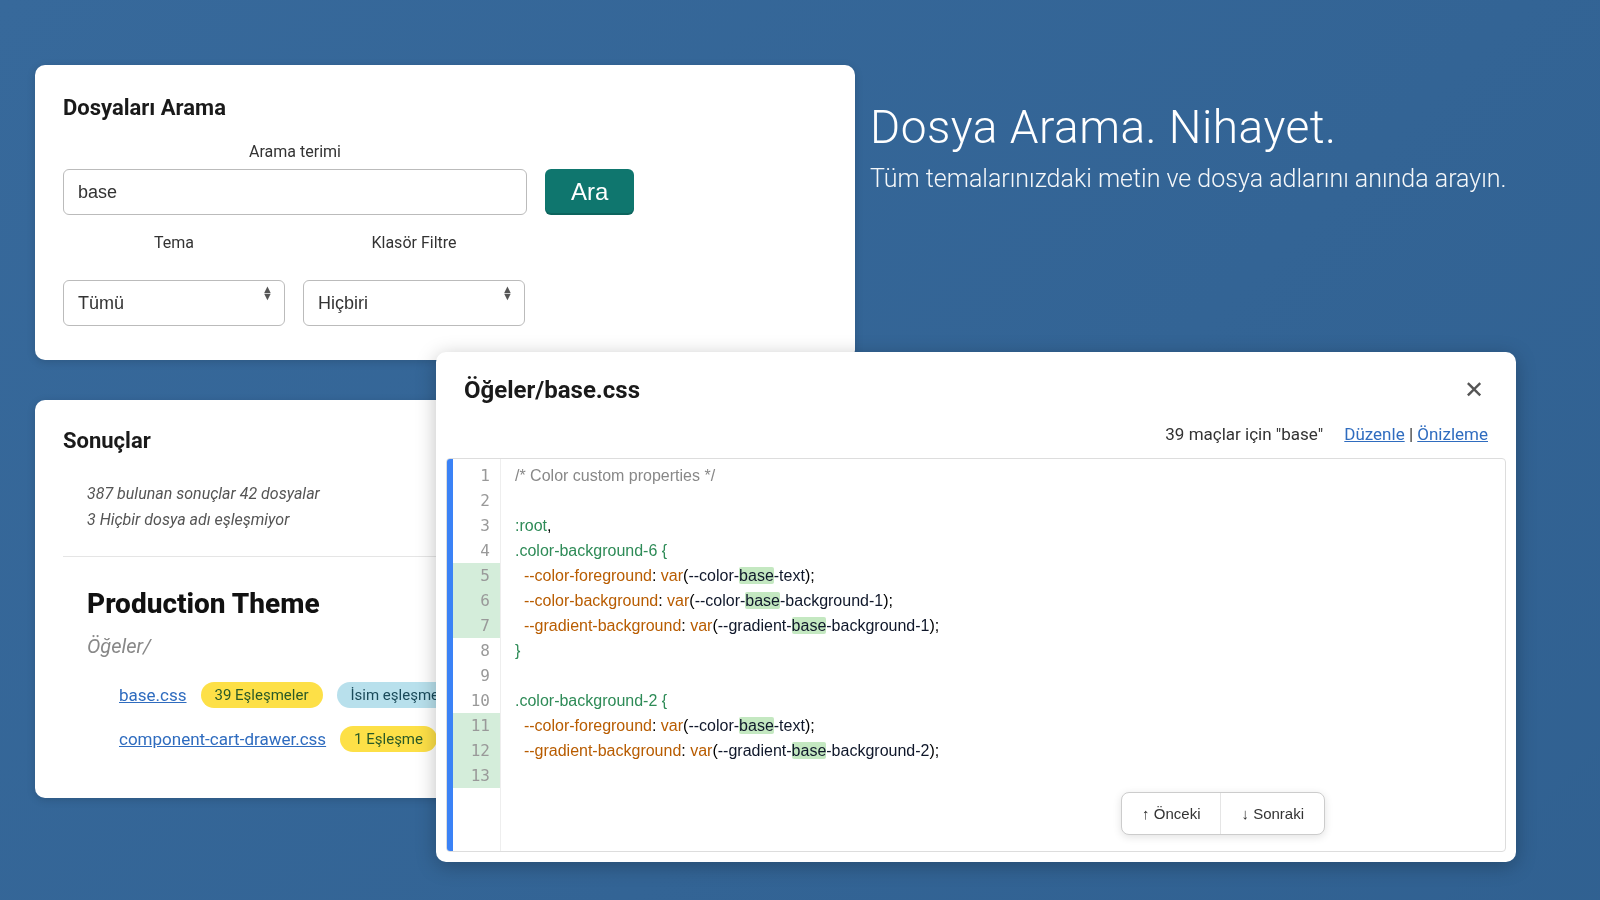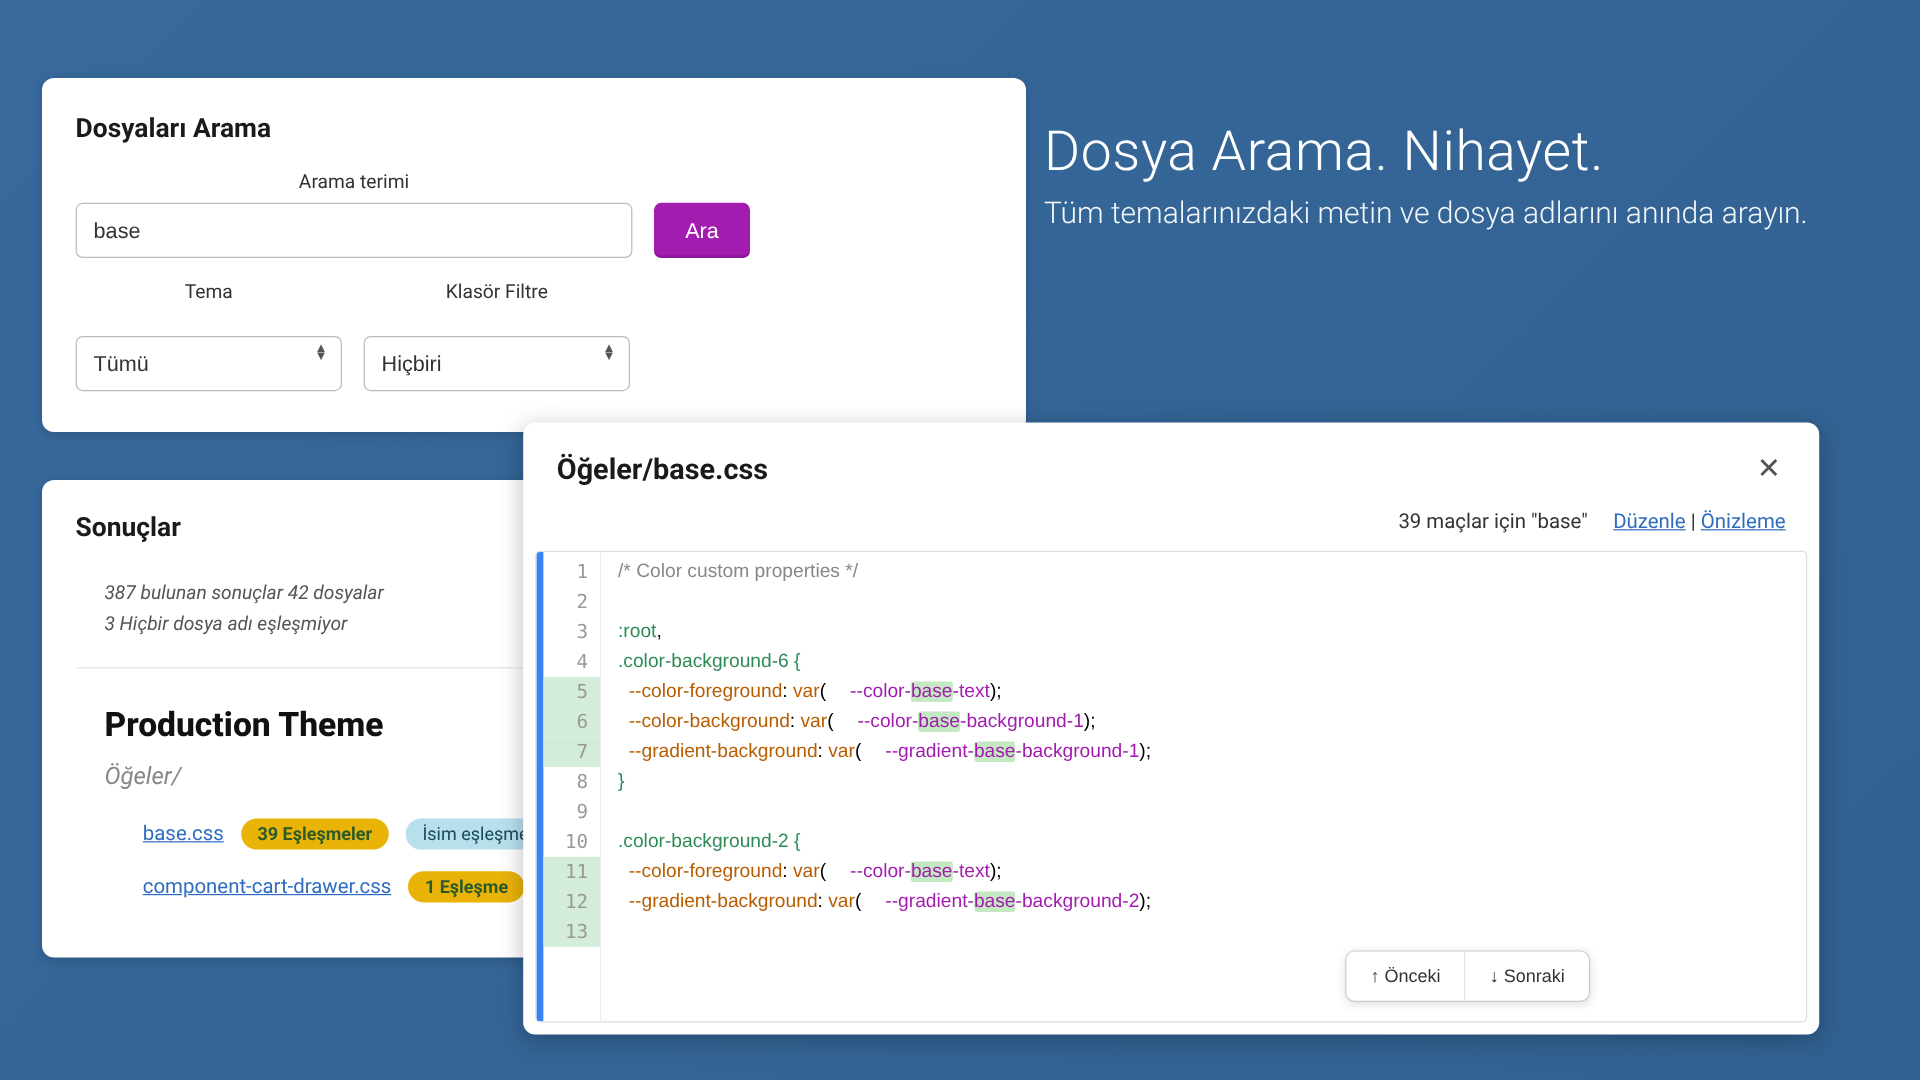--- a/index.html
+++ b/index.html
@@ -6,52 +6,52 @@
 body { font-family: -apple-system, BlinkMacSystemFont, "Segoe UI", Roboto, sans-serif; background: #336699; background-image: linear-gradient(135deg, rgba(255,255,255,0.02) 0%, rgba(0,0,0,0.05) 100%); width: 1600px; height: 900px; overflow: hidden; position: relative; }
 .hero { position: absolute; left: 870px; top: 100px; color: #fff; }
 .hero h1 { font-size: 46px; font-weight: 300; letter-spacing: 0.5px; margin-bottom: 8px; }
 .hero p { font-size: 25px; font-weight: 300; line-height: 1.35; opacity: 0.95; }
 .search-card { position: absolute; left: 35px; top: 65px; width: 820px; background: #fff; border-radius: 10px; padding: 30px 28px 34px; box-shadow: 0 2px 8px rgba(0,0,0,0.15); }
 .search-card h2 { font-size: 22px; font-weight: 700; color: #1a1a1a; margin-bottom: 22px; }
 .form-row { display: flex; gap: 18px; align-items: flex-end; margin-bottom: 18px; }
 .form-group { display: flex; flex-direction: column; align-items: center; }
 .form-group label { font-size: 16px; color: #333; margin-bottom: 8px; }
 .text-input { width: 464px; height: 46px; border: 1px solid #bbb; border-radius: 6px; padding: 0 14px; font-size: 18px; color: #333; }
-.btn-search { height: 46px; padding: 0 26px; background: #a21caf; color: #fff; border: none; border-radius: 6px; font-size: 18px; font-weight: 500; cursor: pointer; box-shadow: inset 0 -2px 0 rgba(0,0,0,0.15); }
+.btn-search { height: 46px; padding: 0 26px; background: #0f766e; color: #fff; border: none; border-radius: 6px; font-size: 24px; font-weight: 500; cursor: pointer; box-shadow: inset 0 -2px 0 rgba(0,0,0,0.15); }
 .select-wrap { position: relative; }
 .select-input { width: 222px; height: 46px; border: 1px solid #bbb; border-radius: 6px; padding: 0 36px 0 14px; font-size: 18px; color: #333; background: #fff; appearance: none; cursor: pointer; margin-top: 20px; }
 .select-arrows { position: absolute; right: 12px; top: 50%; transform: translateY(-50%); pointer-events: none; font-size: 11px; line-height: 7px; color: #555; }
 .results-card { position: absolute; left: 35px; top: 400px; width: 820px; background: #fff; border-radius: 10px; padding: 28px 28px; box-shadow: 0 2px 8px rgba(0,0,0,0.15); }
 .results-card h2 { font-size: 22px; font-weight: 700; color: #1a1a1a; margin-bottom: 28px; }
 .results-stats { font-style: italic; color: #555; font-size: 16px; line-height: 1.6; padding: 0 24px 24px; border-bottom: 1px solid #e5e5e5; margin-bottom: 30px; }
 .theme-title { font-size: 28px; font-weight: 800; color: #111; margin: 0 24px 14px; }
 .folder-name { font-style: italic; color: #888; font-size: 20px; margin: 0 24px 24px; }
 .file-row { display: flex; align-items: center; gap: 14px; margin: 0 24px 18px 56px; }
 .file-link { color: #2f6cbf; text-decoration: underline; font-size: 17px; }
 .pill { border-radius: 20px; padding: 4px 14px; font-size: 15px; white-space: nowrap; }
-.pill-green { background: #eab308; color: #2a5a27; font-weight: bold; }
+.pill-green { background: #fde047; color: #2a5a27; }
 .pill-blue { background: #b8e0ec; color: #1a4a5a; }
 .preview-card { position: absolute; left: 436px; top: 352px; width: 1080px; height: 510px; background: #fff; border-radius: 10px; box-shadow: 0 4px 20px rgba(0,0,0,0.25); display: flex; flex-direction: column; overflow: hidden; }
 .preview-header { display: flex; justify-content: space-between; align-items: center; padding: 20px 28px 16px; }
 .preview-title { font-size: 24px; font-weight: 700; color: #1a1a1a; }
 .close-btn { font-size: 24px; color: #555; cursor: pointer; background: none; border: none; padding: 4px; }
 .preview-meta { text-align: right; padding: 0 28px 14px; font-size: 17px; color: #333; }
 .preview-meta a { color: #2f6cbf; text-decoration: underline; }
 .code-area { flex: 1; border: 1px solid #ddd; margin: 0 10px 10px; border-radius: 4px; overflow: hidden; display: flex; position: relative; }
 .gutter-accent { width: 6px; background: #3b82f6; }
 .gutter { width: 48px; background: #fff; border-right: 1px solid #eee; padding-top: 4px; }
 .gutter div { height: 25px; line-height: 25px; text-align: right; padding-right: 10px; font-family: "SF Mono", Menlo, Consolas, monospace; font-size: 16px; color: #999; }
 .gutter div.hl { background: #d4edda; }
 .code-lines { flex: 1; padding-top: 4px; font-family: Liberation Sans, sans-serif; font-size: 16px; }
 .code-lines pre { height: 25px; line-height: 25px; padding-left: 14px; white-space: pre; margin: 0; font-family: inherit; }
 .tok-comment { color: #888; }
 .tok-selector { color: #2e8b57; }
 .tok-prop { color: #b85c00; }
 .tok-fn { color: #b85c00; }
-.tok-var { color: #a21caf; margin-left: 20px; }
+.tok-var { color: #0f172a; }
 .tok-brace { color: #2e8b57; }
 .match-hl { background: #c4e8c1; border-radius: 2px; }
 .nav-float { position: absolute; bottom: 16px; right: 180px; background: #fff; border: 1px solid #ccc; border-radius: 8px; box-shadow: 0 2px 8px rgba(0,0,0,0.12); display: flex; }
 .nav-btn { padding: 12px 20px; font-size: 15px; color: #333; cursor: pointer; background: none; border: none; }
 .nav-btn:first-child { border-right: 1px solid #e5e5e5; }
 </style>
 </head>
 <body>
 
 <div class="hero">

